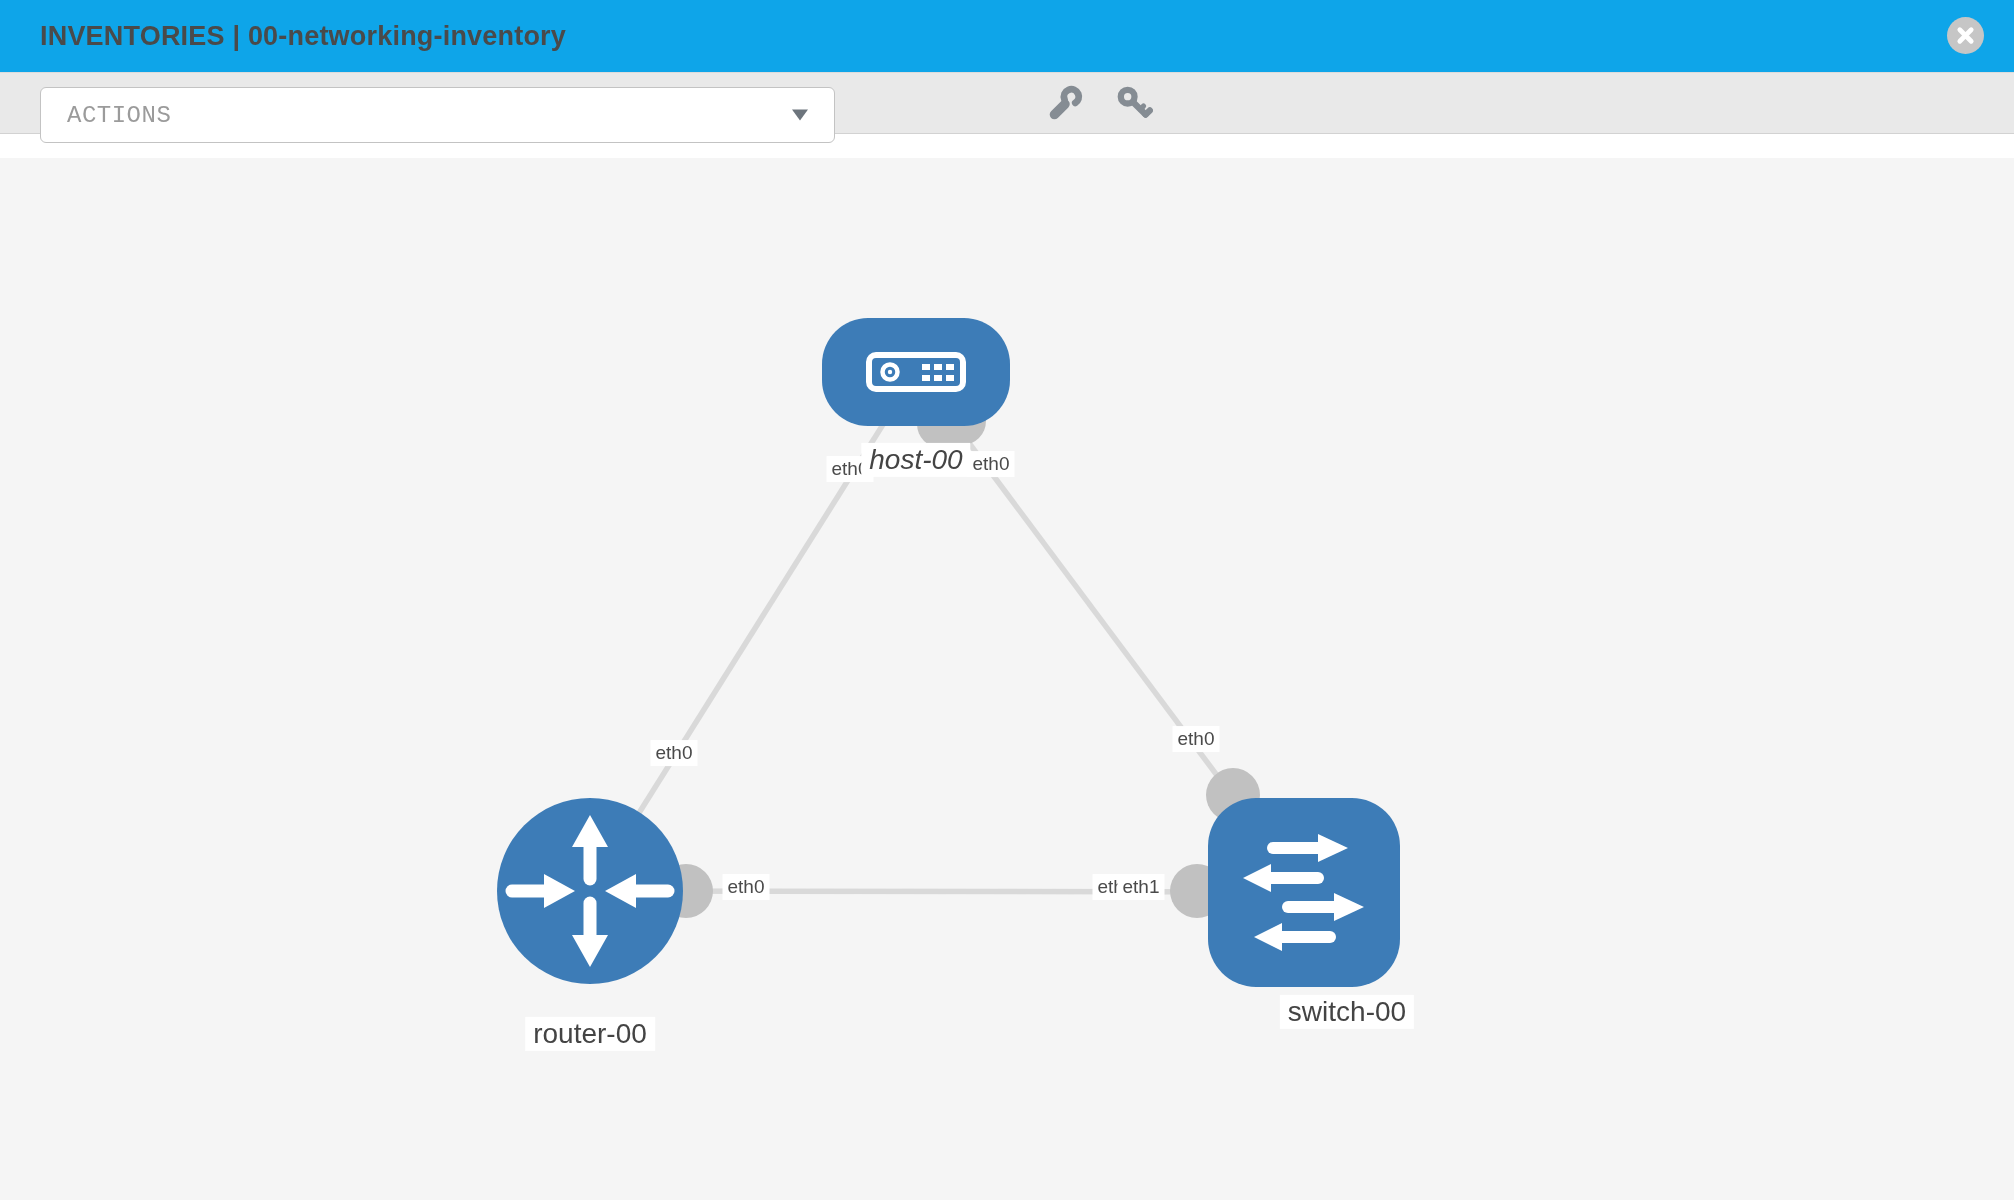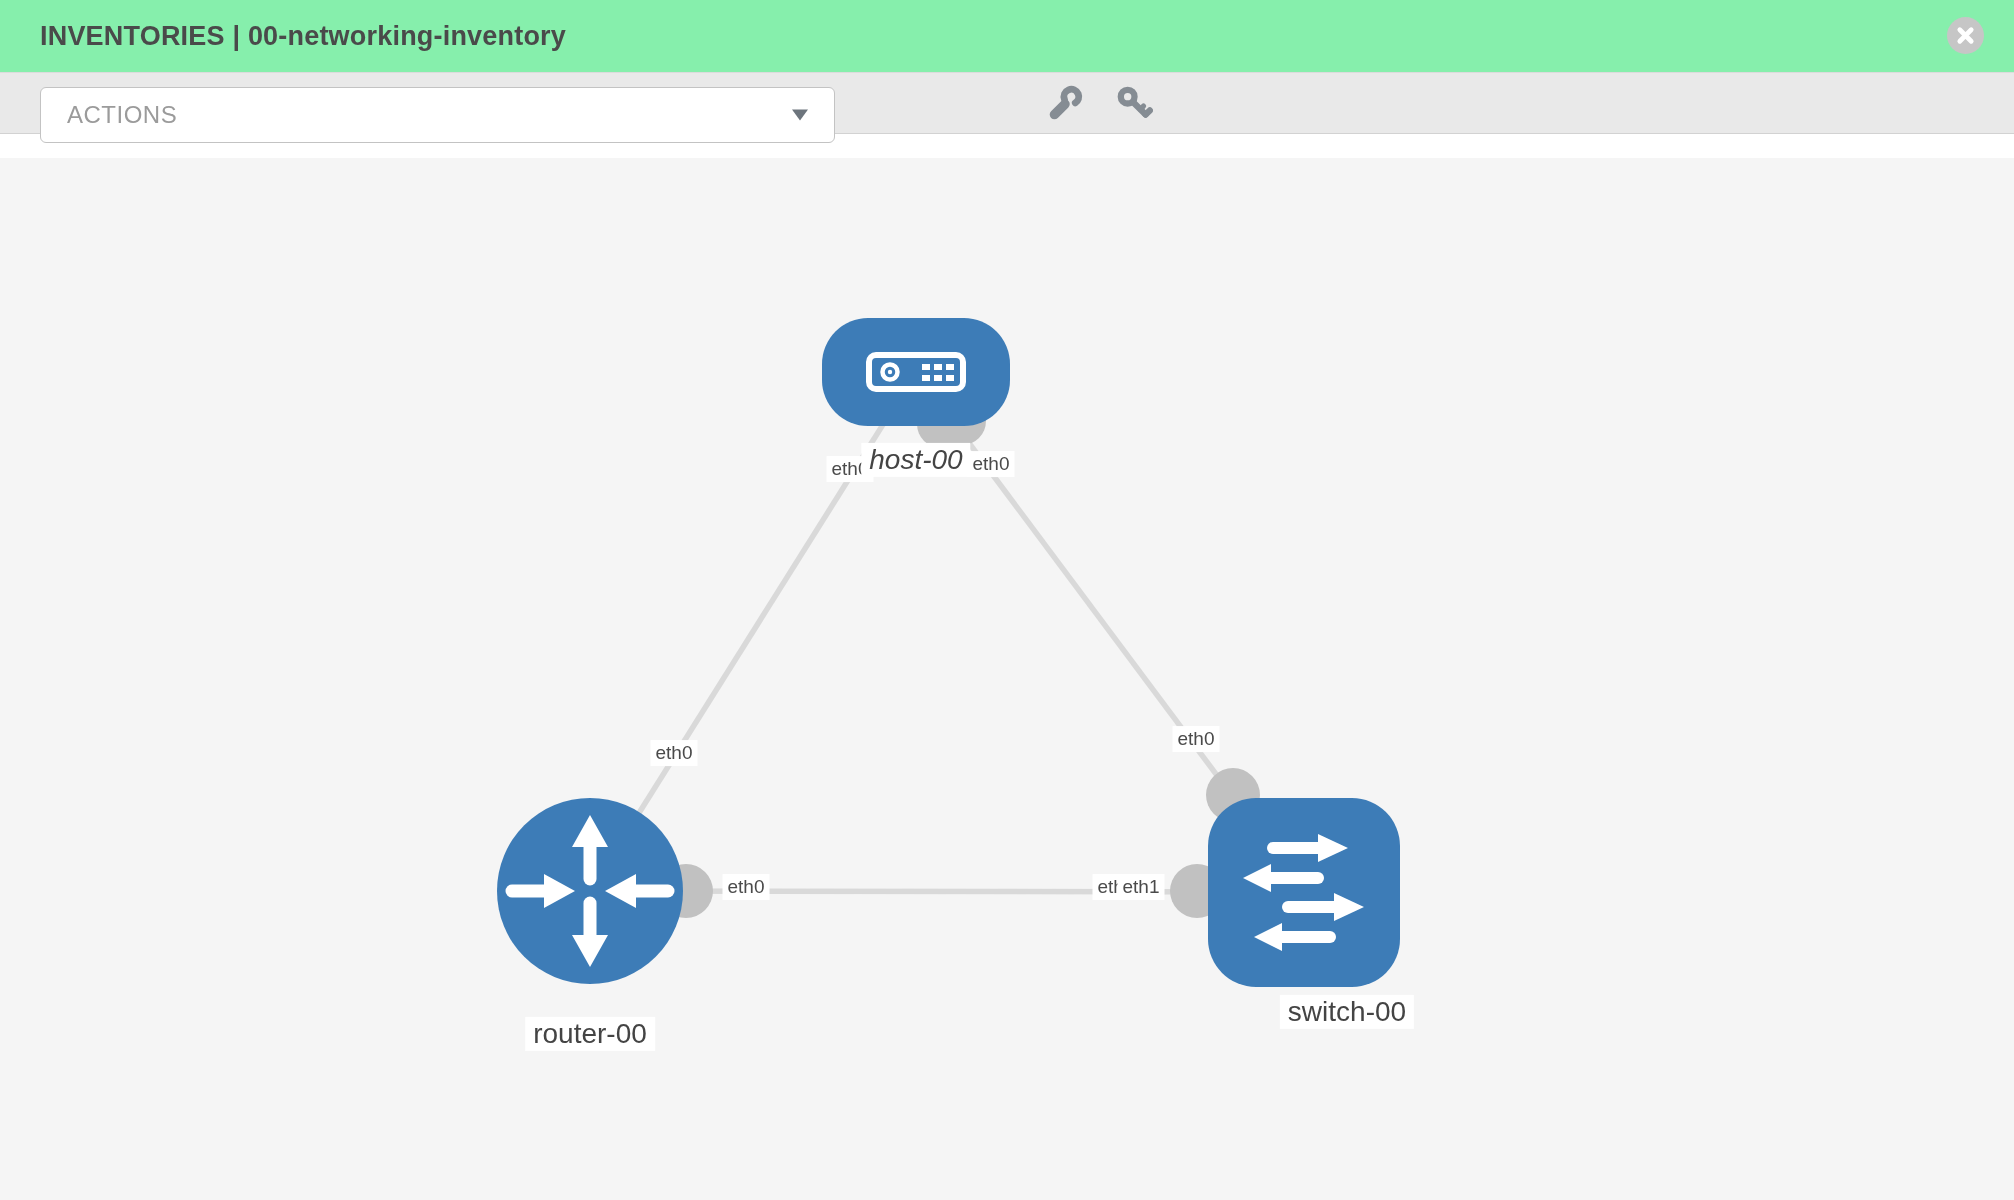--- a/index.html
+++ b/index.html
@@ -1,28 +1,28 @@
 <!DOCTYPE html>
 <html><head>
 <meta charset="utf-8">
 <style>
   * { margin:0; padding:0; box-sizing:border-box; }
   html,body { width:2014px; height:1200px; overflow:hidden; }
   body { font-family:"Liberation Sans","DejaVu Sans",sans-serif; background:#ffffff; position:relative; }
 
   
-  .header { position:absolute; left:0; top:0; width:2014px; height:72px; background:#86efac; }
+  .header { position:absolute; left:0; top:0; width:2014px; height:72px; background:#0ea5e9; }
   .header-title { position:absolute; left:40px; top:50%; transform:translateY(-50%);
     font-size:27px; font-weight:bold; color:#4a4a4a; letter-spacing:0.2px; }
   .close-btn { position:absolute; right:30px; top:17px; width:37px; height:37px; border-radius:50%;
     background:#c6c6c6; display:flex; align-items:center; justify-content:center; cursor:pointer; }
 
   
   .toolbar { position:absolute; left:0; top:72px; width:2014px; height:62px; background:#e9e9e9;
-    border-top:1px solid #dcdcdc; border-bottom:1px solid #d2d2d2; }
+    border-top:1px solid #dcdcdc; border-bottom:1px solid #d2d2d2;font-family:Liberation Mono, monospace; }
   .select-box { position:absolute; top:14px; height:56px; background:#ffffff; border:1px solid #c3c3c3;
     border-radius:6px; display:flex; align-items:center; cursor:pointer; }
   .select-box .sel-label { padding-left:26px; font-size:24px; color:#9b9b9b; letter-spacing:0.5px; }
   .caret { position:absolute; right:26px; top:50%; transform:translateY(-50%);
     width:0; height:0; border-left:8px solid transparent; border-right:8px solid transparent;
     border-top:11px solid #6d757d; }
   .tool-icon { position:absolute; top:50%; transform:translateY(-50%); width:44px; height:44px;
     display:flex; align-items:center; justify-content:center; cursor:pointer; }
 
   

